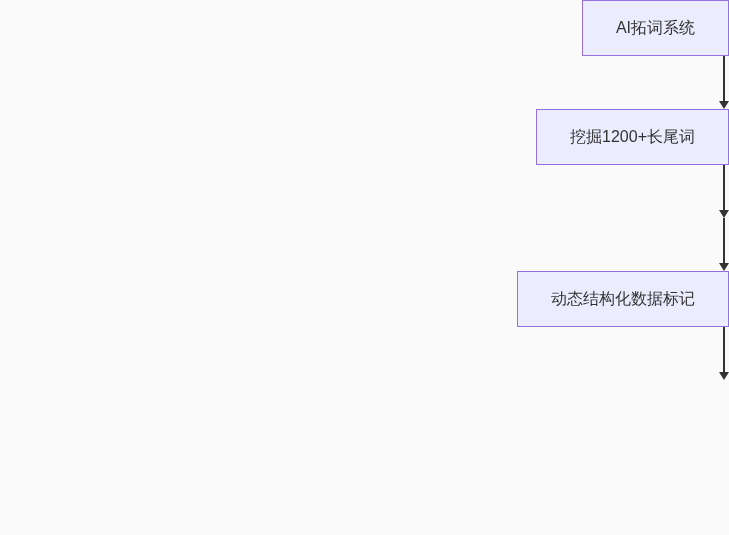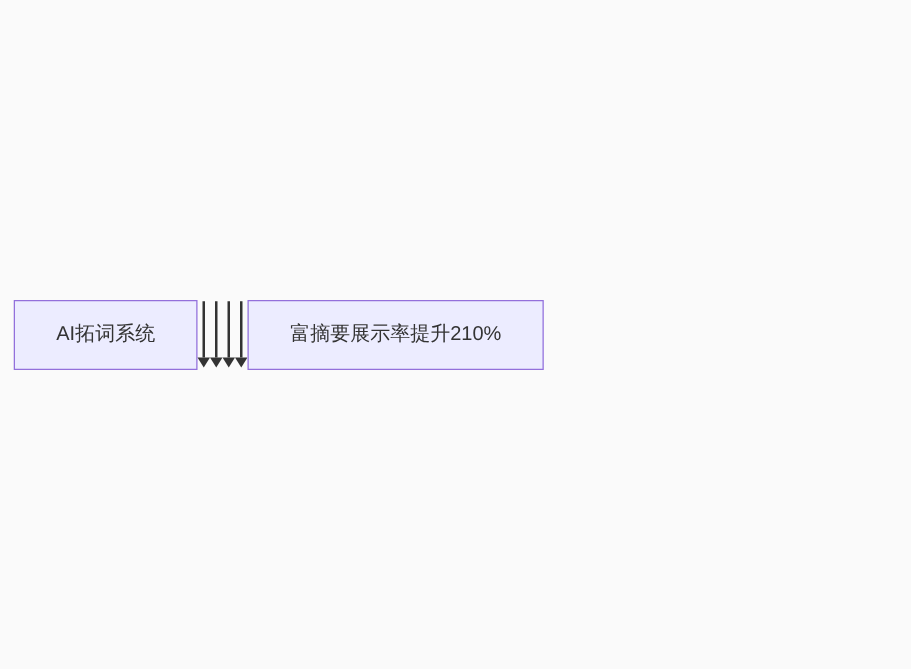--- a/index.html
+++ b/index.html
@@ -17,21 +17,22 @@
     position: relative;
     width: 729px;
     height: 535px;
     background: var(--background);
     overflow: hidden;
   }
   .flowchart {
     position: absolute;
     inset: 0;
     display: flex;
-    align-items: center;
+    flex-direction: column;
+    align-items: flex-end;
     margin-left: 11px;
   }
   .node {
     display: flex;
     align-items: center;
     justify-content: center;
     height: 56px;
     padding: 0 33px;
     background: var(--node-fill);
     border: 1px solid var(--node-border);
@@ -68,36 +69,39 @@
 
     <div class="node">
       <span>AI拓词系统</span>
     </div>
 
     <div class="arrow">
       <div class="arrow-line"></div>
       <div class="arrow-head"></div>
     </div>
 
-
-    <div class="arrow">
-      <div class="arrow-line"></div>
-      <div class="arrow-head"></div>
+    <div class="node">
+      <span>挖掘1200+长尾词</span>
     </div>
-
 
     <div class="arrow">
       <div class="arrow-line"></div>
       <div class="arrow-head"></div>
     </div>
 
 
     <div class="arrow">
       <div class="arrow-line"></div>
       <div class="arrow-head"></div>
     </div>
 
     <div class="node">
-      <span>富摘要展示率提升210%</span>
+      <span>动态结构化数据标记</span>
     </div>
+
+    <div class="arrow">
+      <div class="arrow-line"></div>
+      <div class="arrow-head"></div>
+    </div>
+
 
   </div>
 </div>
 
 </body></html>

